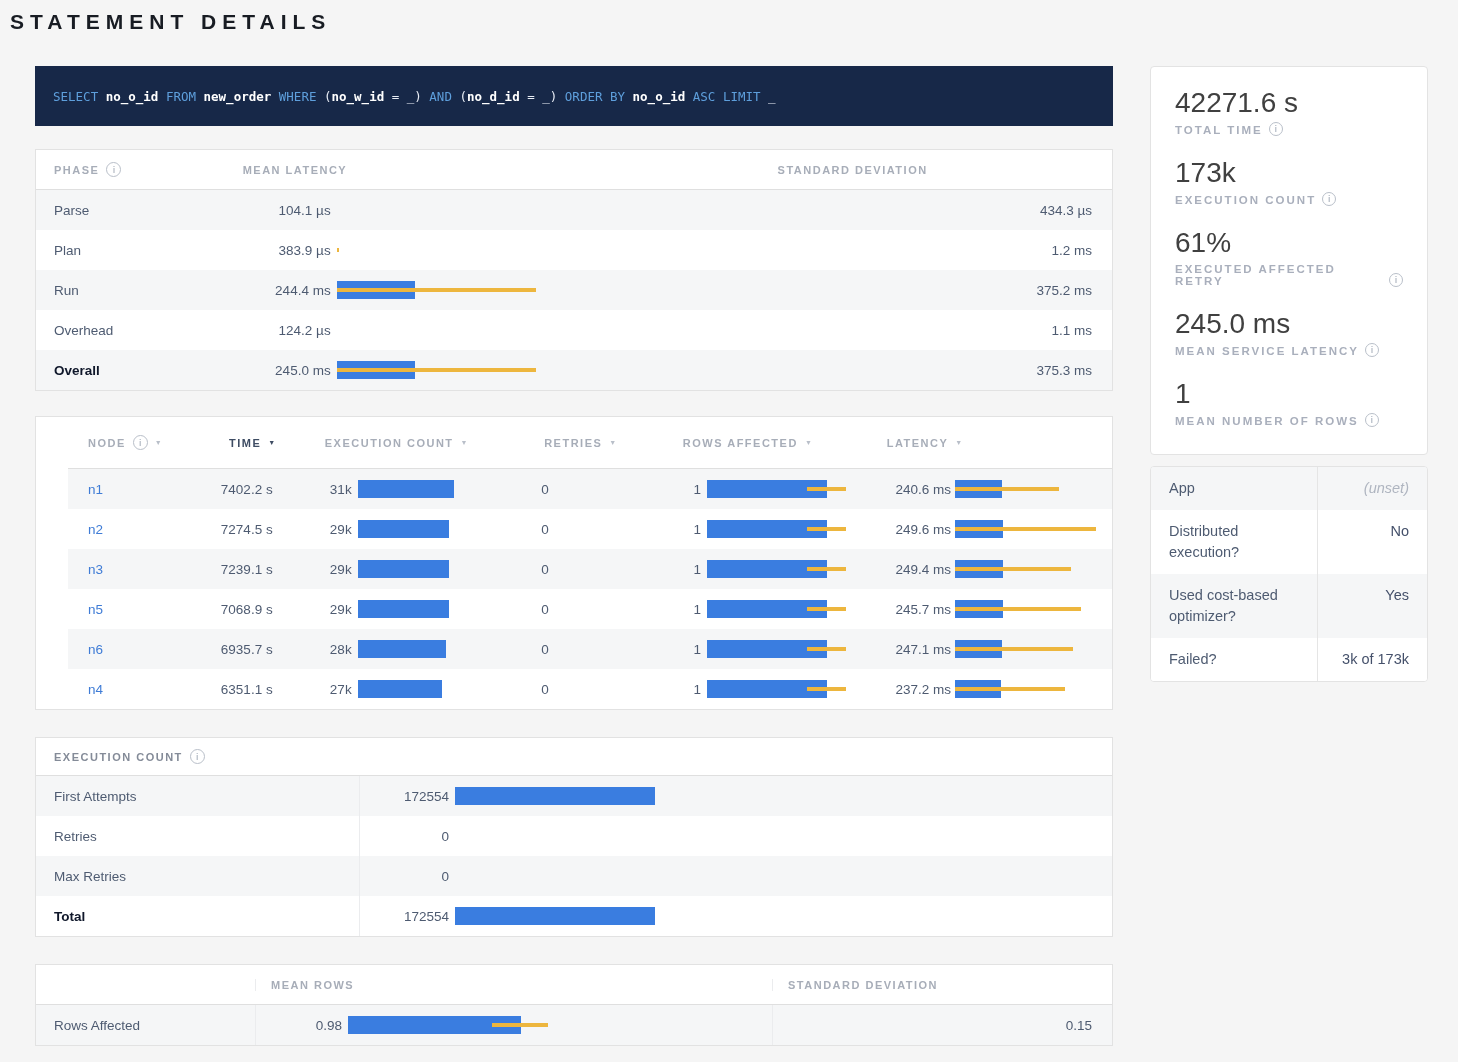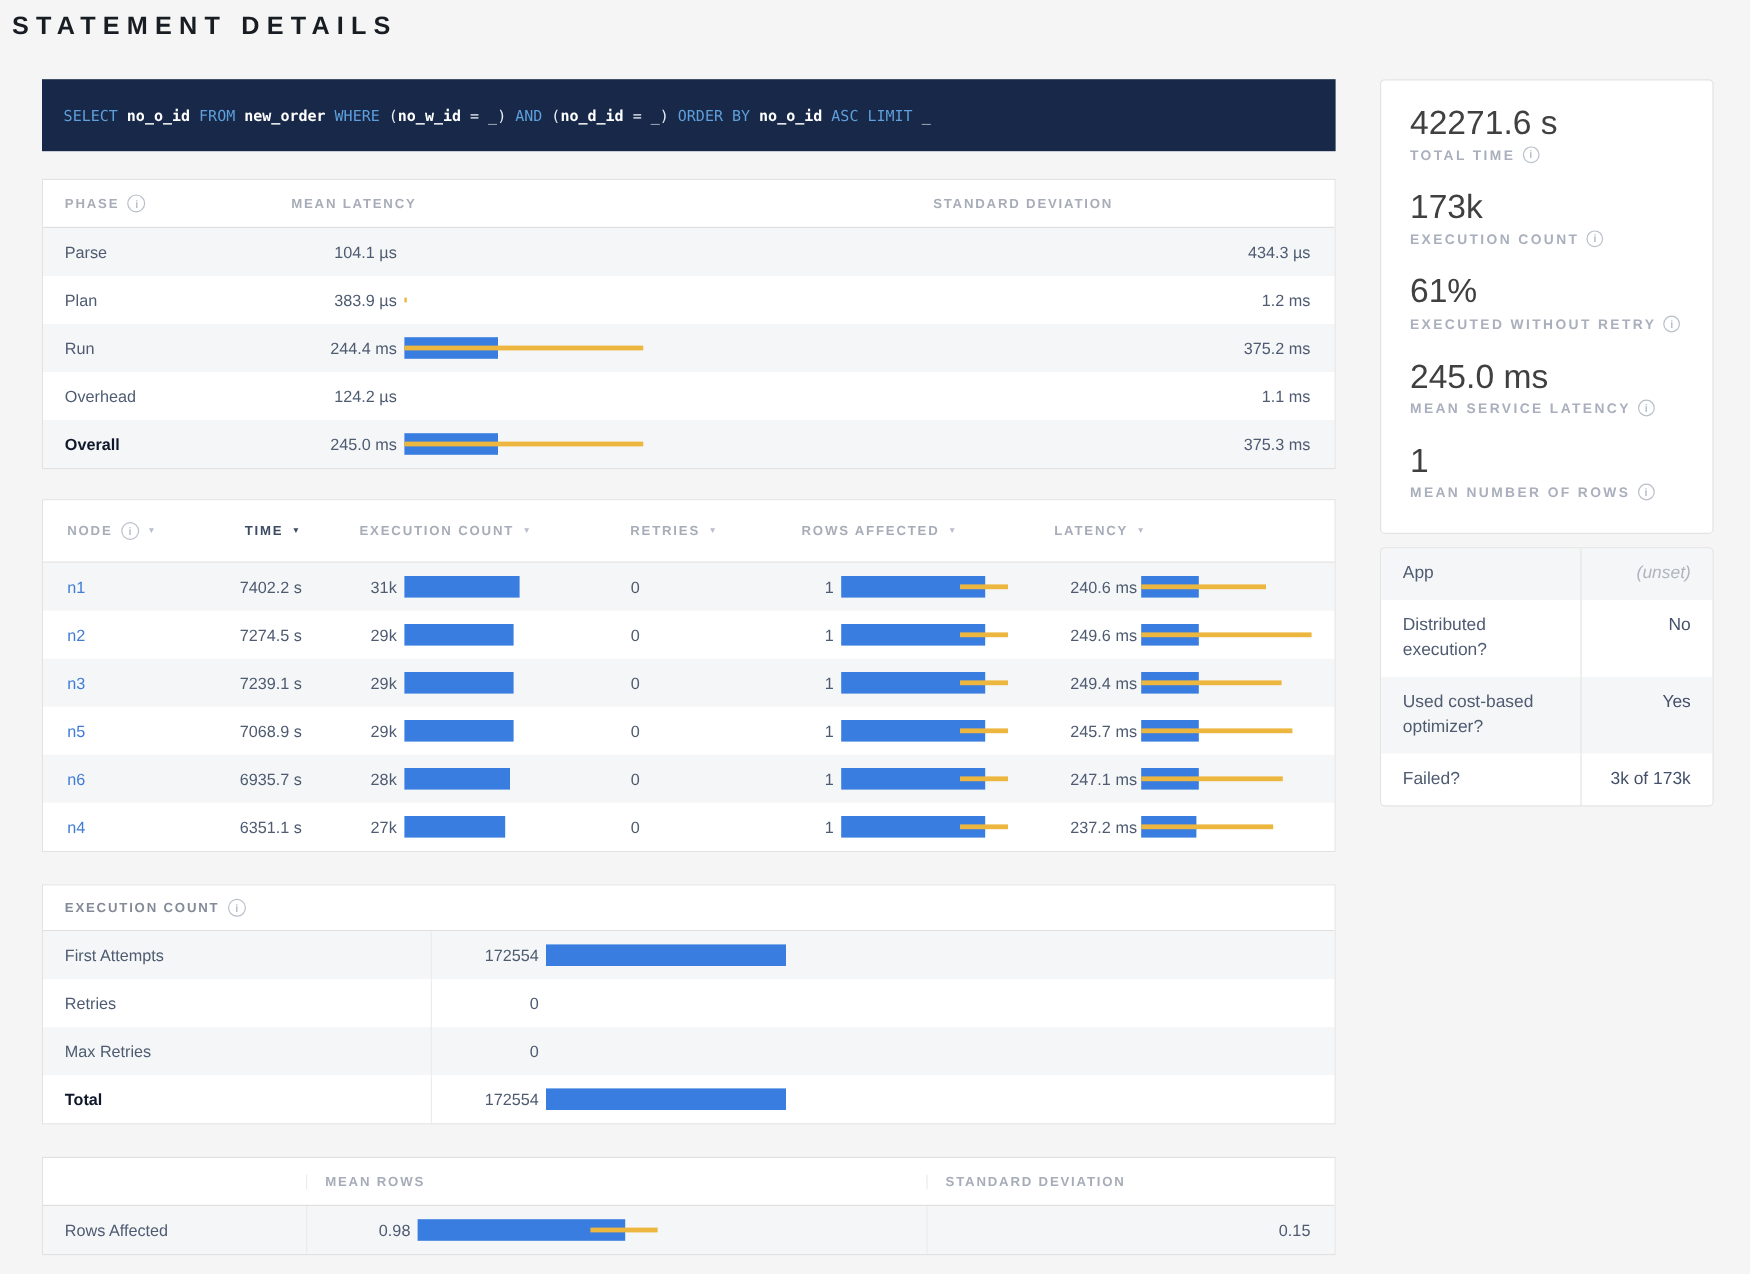--- a/index.html
+++ b/index.html
@@ -43,21 +43,21 @@
   
   .phase-tbl { margin-bottom:25px; }
   .phase-tbl .hrow { height:40px; }
   .pc1 { width:207px; padding-left:18px; }
   .pc2 { width:521px; display:flex; align-items:center; }
   .pc2 .val { width:88px; text-align:right; margin-right:6px; flex:0 0 auto; }
   .pc3 { width:350px; text-align:right; padding-right:20px; }
   .t-phase { width:420px; }
 
   
-  .node-tbl { margin-top:25px; }
+  .node-tbl { margin-top:25px;padding-left:32px; }
   .node-tbl .hrow { height:52px; }
   .nc1 { width:141px; padding-left:20px; }
   .nc2 { width:97px;  justify-content:flex-end; display:flex; padding-right:22px; }
   .nc3 { width:203px; display:flex; align-items:center; }
   .nc4 { width:166px; display:flex; align-items:center; }
   .nc5 { width:220px; display:flex; align-items:center; }
   .nc6 { width:251px; display:flex; align-items:center; }
   .nc3 .val { width:57px; text-align:right; margin-right:6px; flex:0 0 auto; }
   .nc4 .val { width:57px; text-align:right; flex:0 0 auto; }
   .nc5 .val { width:53px; text-align:right; margin-right:6px; flex:0 0 auto; }
@@ -444,21 +444,21 @@
         <div class="stat">
      <div class="stat-value">173k</div>
      <div class="stat-label">
        <span>EXECUTION COUNT</span>
        <span class="info">i</span>
      </div>
    </div>
         <div class="stat">
      <div class="stat-value">61%</div>
      <div class="stat-label">
-       <span>EXECUTED WITHOUT RETRY</span>
+       <span>EXECUTED AFFECTED RETRY</span>
        <span class="info">i</span>
      </div>
    </div>
         <div class="stat">
      <div class="stat-value">245.0 ms</div>
      <div class="stat-label">
        <span>MEAN SERVICE LATENCY</span>
        <span class="info">i</span>
      </div>
    </div>

